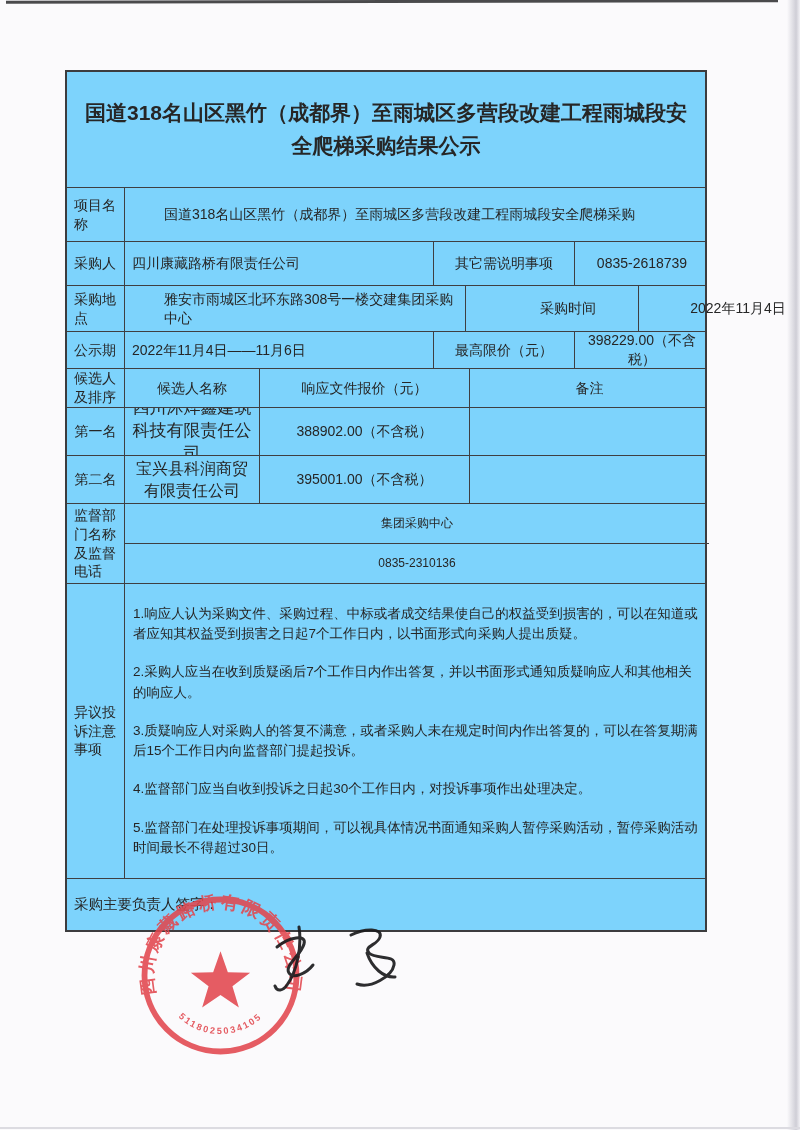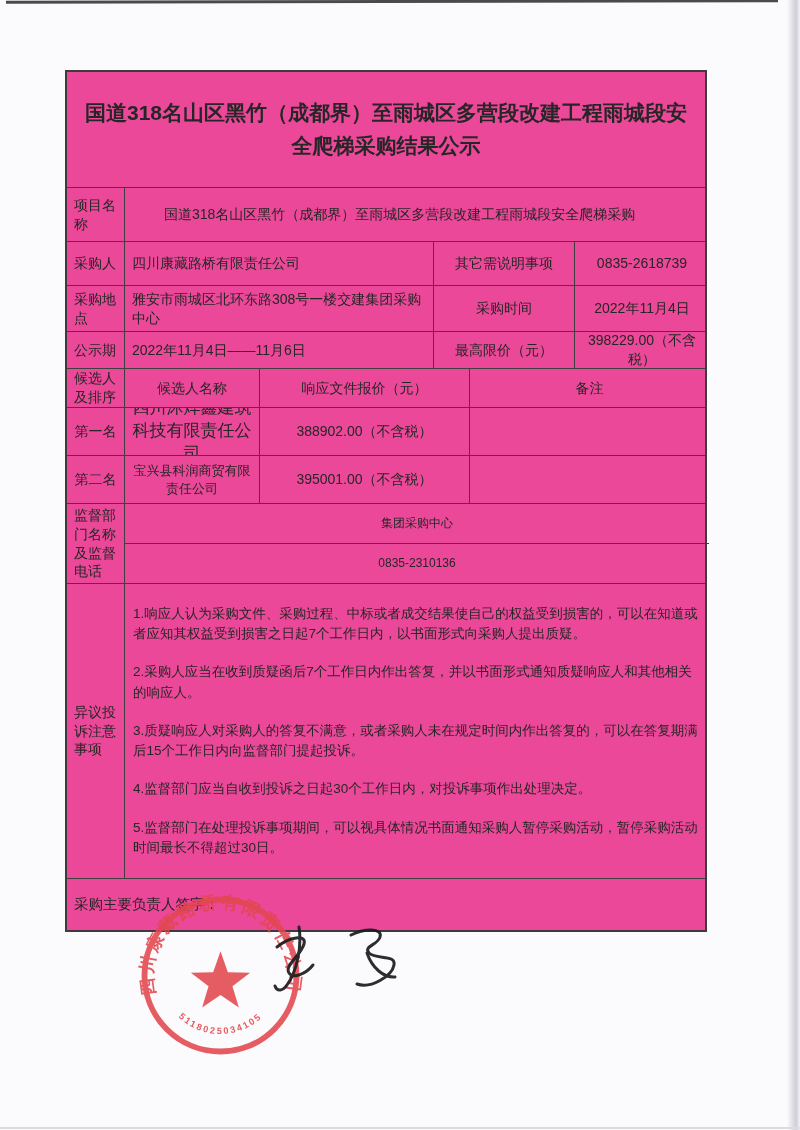--- a/index.html
+++ b/index.html
@@ -11,38 +11,38 @@
   }
   
   .scan-top{position:absolute;top:0;left:6px;width:772px;height:3px;background:#4a4a4c;transform:rotate(-0.12deg);}
   .scan-right{position:absolute;top:0;right:0;width:13px;height:100%;background:linear-gradient(to right,rgba(240,239,243,0),#cfced6 70%,#f2f1f5);}
   .scan-bottom{position:absolute;bottom:1px;left:0;width:100%;height:2px;background:#dcdbe1;}
 
   
   .doc-table{
     position:absolute;left:65px;top:70px;width:642px;
     border:2px solid #3c3c3e;
-    background:#ec4899;
+    background:#7dd3fc;
     box-sizing:border-box;
   }
   .row{display:flex;width:100%;border-bottom:1.5px solid #3f3f41;box-sizing:border-box;}
   .row:last-child{border-bottom:none;}
   .cell{
     box-sizing:border-box;border-right:1.5px solid #3f3f41;
     display:flex;align-items:center;overflow:hidden;
     font-size:14px;line-height:1.35;padding:2px 4px;
   }
   .cell:last-child{border-right:none;}
   .lab{width:58px;flex:none;}
   .center{justify-content:center;text-align:center;}
   .left{justify-content:flex-start;text-align:left;padding-left:7px;}
 
   .r-title{height:116px;}
   .r-title .cell{font-size:21px;font-weight:bold;line-height:1.55;text-align:center;justify-content:center;padding:0 10px;}
-  .r1{height:54px;gap:32px;} .r2{height:44px;} .r3{height:46px;} .r4{height:37px;}
+  .r1{height:54px;gap:32px;} .r2{height:44px;} .r3{height:46px;gap:32px;} .r4{height:37px;}
   .r5{height:39px;} .r6{height:48px;} .r7{height:48px;} .r8{height:62px;}
   .r9{height:80px;} .r10{height:295px;} .r11{height:51px;}
 
   .w-val-a{width:584px;flex:none;}
   .w-b2{width:309px;flex:none;} .w-b3{width:141px;flex:none;} .w-b4{width:134px;flex:none;}
   .w-c2{width:135px;flex:none;} .w-c3{width:210px;flex:none;} .w-c4{width:239px;flex:none;}
 
   .sup-col{width:584px;flex:none;display:flex;flex-direction:column;}
   .sup-sub{height:40px;box-sizing:border-box;display:flex;align-items:center;justify-content:center;font-size:12px;}
   .sup-sub:first-child{border-bottom:1.5px solid #3f3f41;}
@@ -105,21 +105,21 @@
 
   <div class="row r6">
     <div class="cell lab center">第一名</div>
     <div class="cell w-c2 center" style="font-size:17px;">四川沐烨鑫建筑科技有限责任公司</div>
     <div class="cell w-c3 center">388902.00（不含税）</div>
     <div class="cell w-c4 center"></div>
   </div>
 
   <div class="row r7">
     <div class="cell lab center">第二名</div>
-    <div class="cell w-c2 center" style="font-size:13px;">宝兴县科润商贸有限责任公司</div>
+    <div class="cell w-c2 center" style="font-size:16px;">宝兴县科润商贸有限责任公司</div>
     <div class="cell w-c3 center">395001.00（不含税）</div>
     <div class="cell w-c4 center"></div>
   </div>
 
 
   <div class="row r9">
     <div class="cell lab left">监督部门名称及监督电话</div>
     <div class="sup-col">
       <div class="sup-sub">集团采购中心</div>
       <div class="sup-sub">0835-2310136</div>

